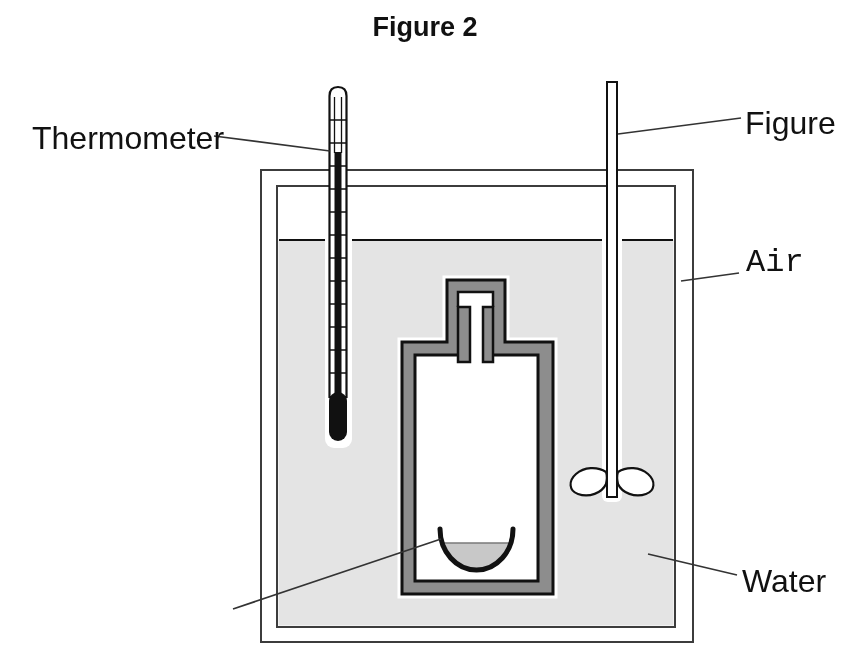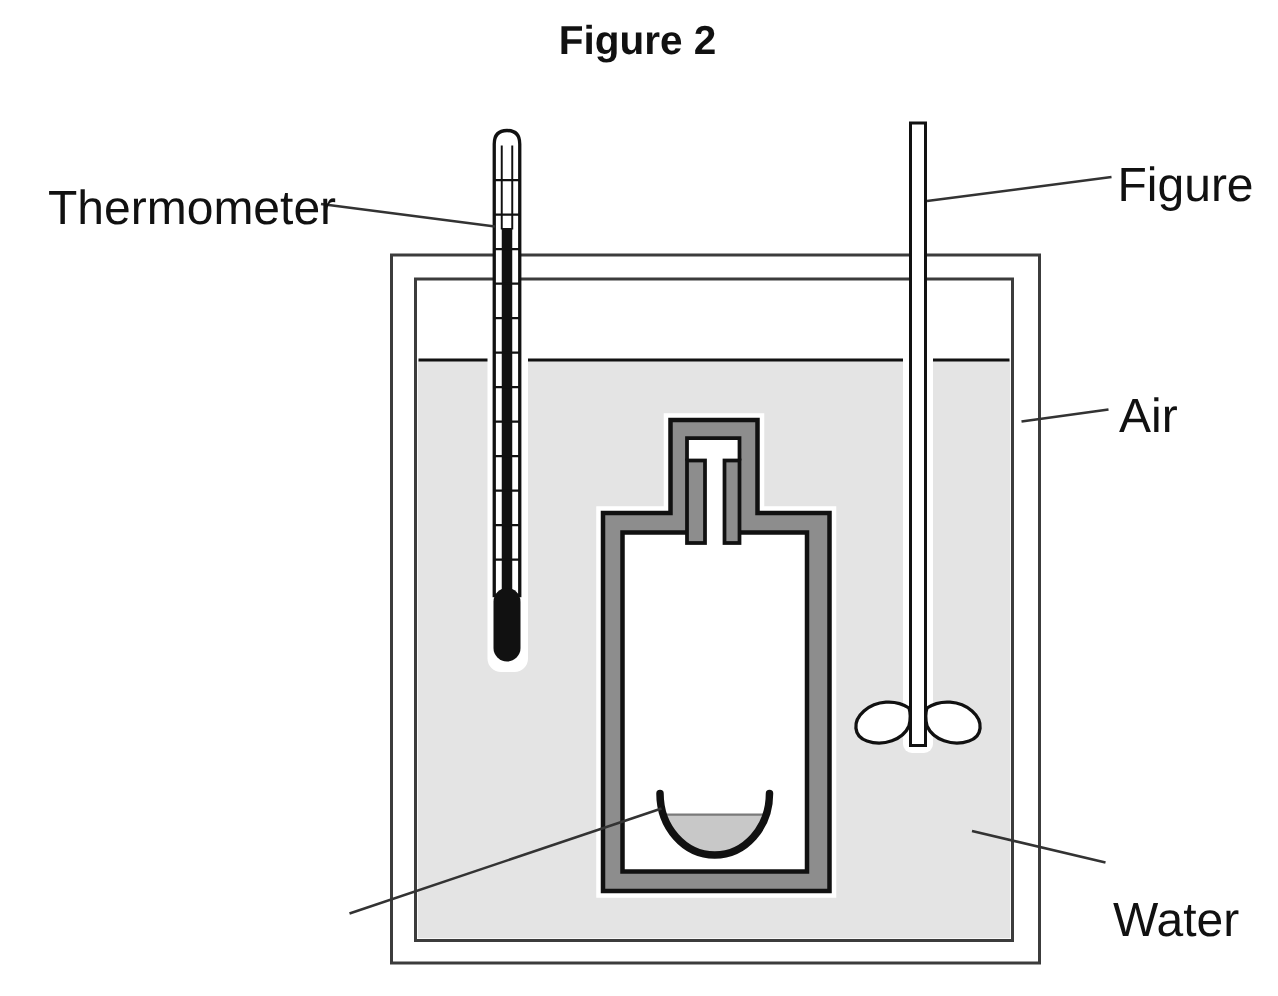--- a/index.html
+++ b/index.html
@@ -16,22 +16,22 @@
     font-size:27px;font-weight:bold;color:var(--ink,#111);
     line-height:1.1;
   }
   .lbl{
     position:absolute;
     font-size:32px;color:var(--ink,#111);
     line-height:1.15;white-space:nowrap;
   }
   .lbl-thermometer{left:32px;top:120px;}
   .lbl-stirrer{left:745px;top:105px;}
-  .lbl-air{left:746px;top:259px;}
-  .lbl-water{left:742px;top:563px;margin-top:32px;}
+  .lbl-air{left:746px;top:245px;font-family:Liberation Mono, monospace;}
+  .lbl-water{left:742px;top:563px;}
   .lbl-sample{left:32px;top:601px;}
   svg{position:absolute;left:0;top:0;}
 </style>
 </head>
 <body>
 
 <div class="stage">
 
   <div class="figure-title">Figure 2</div>
 

